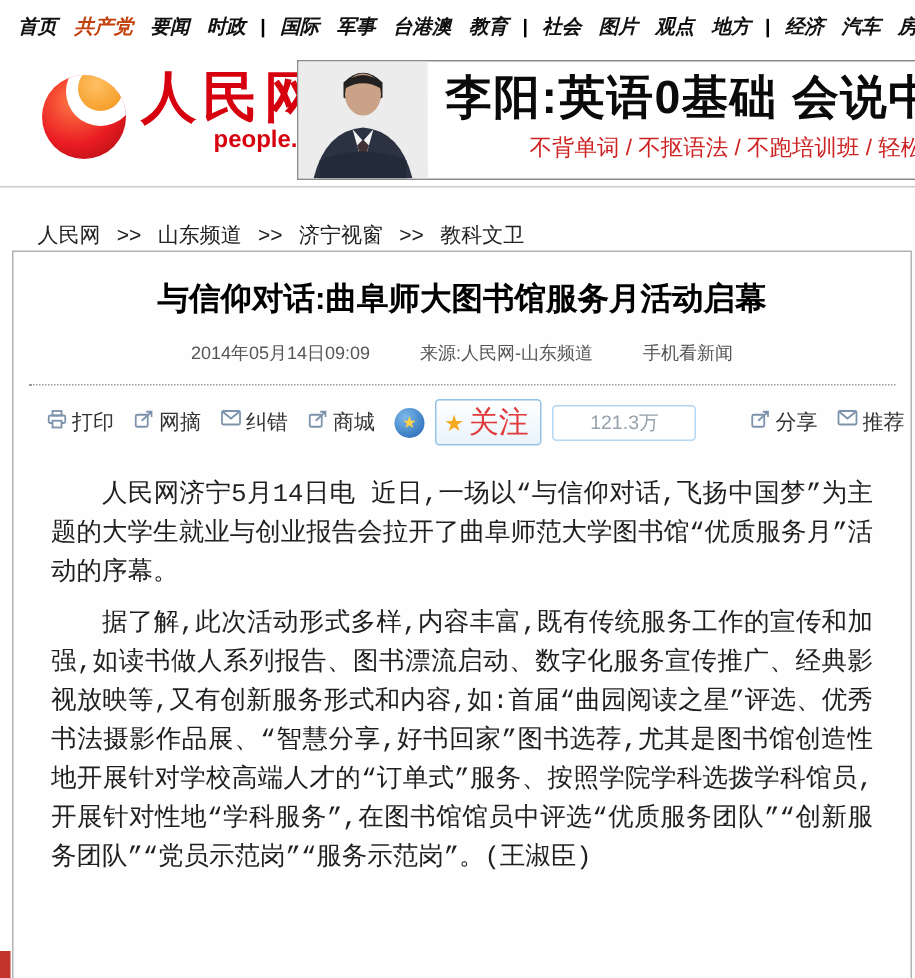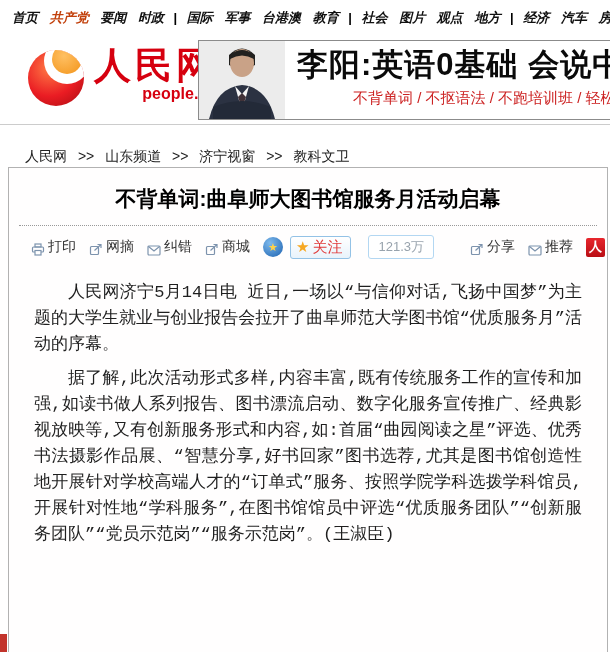--- a/index.html
+++ b/index.html
@@ -59,37 +59,37 @@
   }
   .article-title{margin-top:17px;text-align:center;font-size:21px;font-weight:bold;color:#000;}
   .article-meta{margin-top:14px;text-align:center;font-size:12px;color:#555;}
   .meta-item{margin:0 15px;}
   .meta-link{cursor:pointer;}
   .dotted-sep{margin:12px 10px 0 10px;border-bottom:1px dotted #999;height:0;}
   
   .toolbar{
     display:flex;align-items:center;margin:9px 0 0 22px;font-size:14px;color:#333;white-space:nowrap;
   }
-  .tool{display:inline-flex;align-items:flex-end;margin-right:13px;cursor:pointer;}
+  .tool{display:inline-flex;align-items:flex-start;margin-right:13px;cursor:pointer;}
   .tool svg{margin-right:3px;display:block;}
   .follow-globe{
     width:20px;height:20px;border-radius:50%;flex:0 0 auto;
     background:radial-gradient(circle at 35% 30%,#7db9ec,#1d62b0);
     display:inline-flex;align-items:center;justify-content:center;
     color:#ffd24a;font-size:11px;margin-right:7px;cursor:pointer;
   }
   .follow-btn{
     display:inline-flex;align-items:center;border:1px solid #93c2e6;border-radius:3px;
     background:linear-gradient(#ffffff,#e9f3fb);padding:1px 8px 1px 5px;cursor:pointer;
   }
   .follow-btn .star{color:#f6a823;font-size:15px;margin-right:3px;}
-  .follow-btn .label{color:#e03a3a;font-size:15px;text-align:center;}
+  .follow-btn .label{color:#e03a3a;font-size:20px;text-align:center;}
   .follow-count{
     border:1px solid #b3d7f2;border-radius:3px;color:#98a3ad;font-size:13px;
-    padding:2px 9px;margin-left:17px;background:#fff;
+    padding:2px 24px;margin-left:7px;background:#fff;
   }
   .group-right{margin-left:36px;display:inline-flex;align-items:center;}
   .people-badge{
     width:19px;height:19px;background:linear-gradient(#e8262d,#b90e14);color:#fff;
     font-weight:bold;font-size:13px;display:inline-flex;align-items:center;justify-content:center;
     border-radius:2px;margin-right:7px;cursor:pointer;
   }
   .fontsize-label{margin-right:4px;}
   
   .article-body{
@@ -161,22 +161,27 @@
   <span class="crumb">人民网</span>
   <span class="crumb-sep">&gt;&gt;</span>
   <span class="crumb">山东频道</span>
   <span class="crumb-sep">&gt;&gt;</span>
   <span class="crumb">济宁视窗</span>
   <span class="crumb-sep">&gt;&gt;</span>
   <span class="crumb">教科文卫</span>
 </div>
 
 <div class="article-box">
-  <div class="article-title">不背单词:曲阜师大图书馆服务月活动启幕</div>
-
+  <div class="article-title">与信仰对话:曲阜师大图书馆服务月活动启幕</div>
+
+  <div class="article-meta">
+    <span class="meta-item">2014年05月14日09:09</span>
+    <span class="meta-item"><span>来源:</span><span class="meta-link">人民网-山东频道</span></span>
+    <span class="meta-item meta-link">手机看新闻</span>
+  </div>
 
   <div class="dotted-sep"></div>
 
   <div class="toolbar">
     <span class="tool">
       <svg width="14" height="13" viewBox="0 0 14 13" fill="none" stroke="#7d93ad" stroke-width="1.2">
         <rect x="4" y="1" width="6" height="3"></rect>
           <rect x="1.5" y="4" width="11" height="5" rx="1"></rect>
           <rect x="4" y="7.5" width="6" height="4.5" fill="#fff"></rect>
       </svg>

